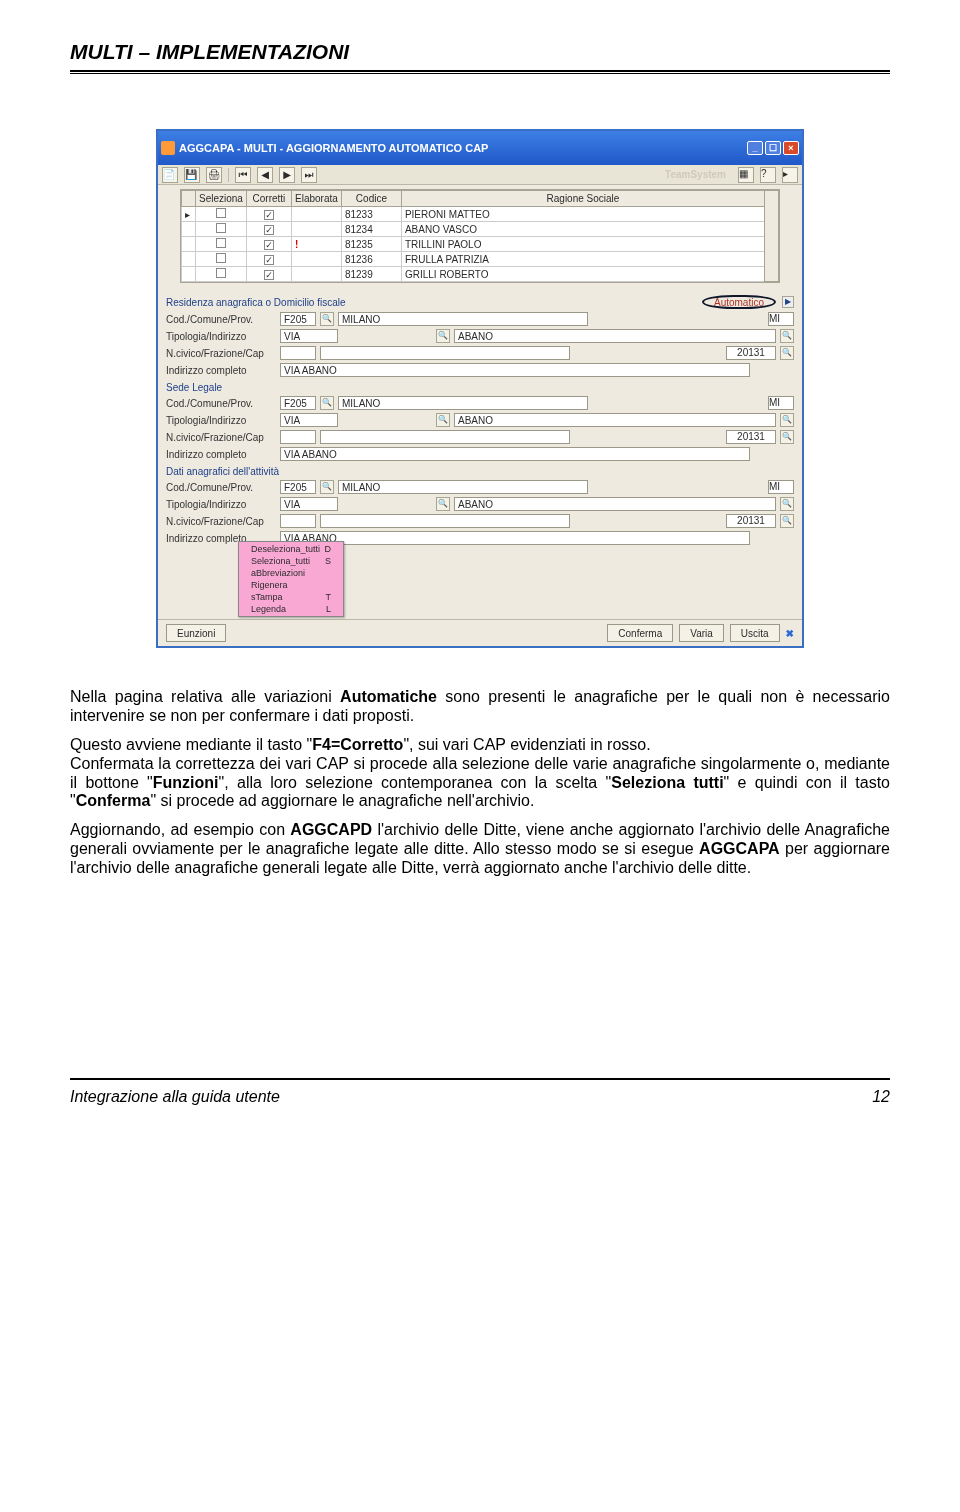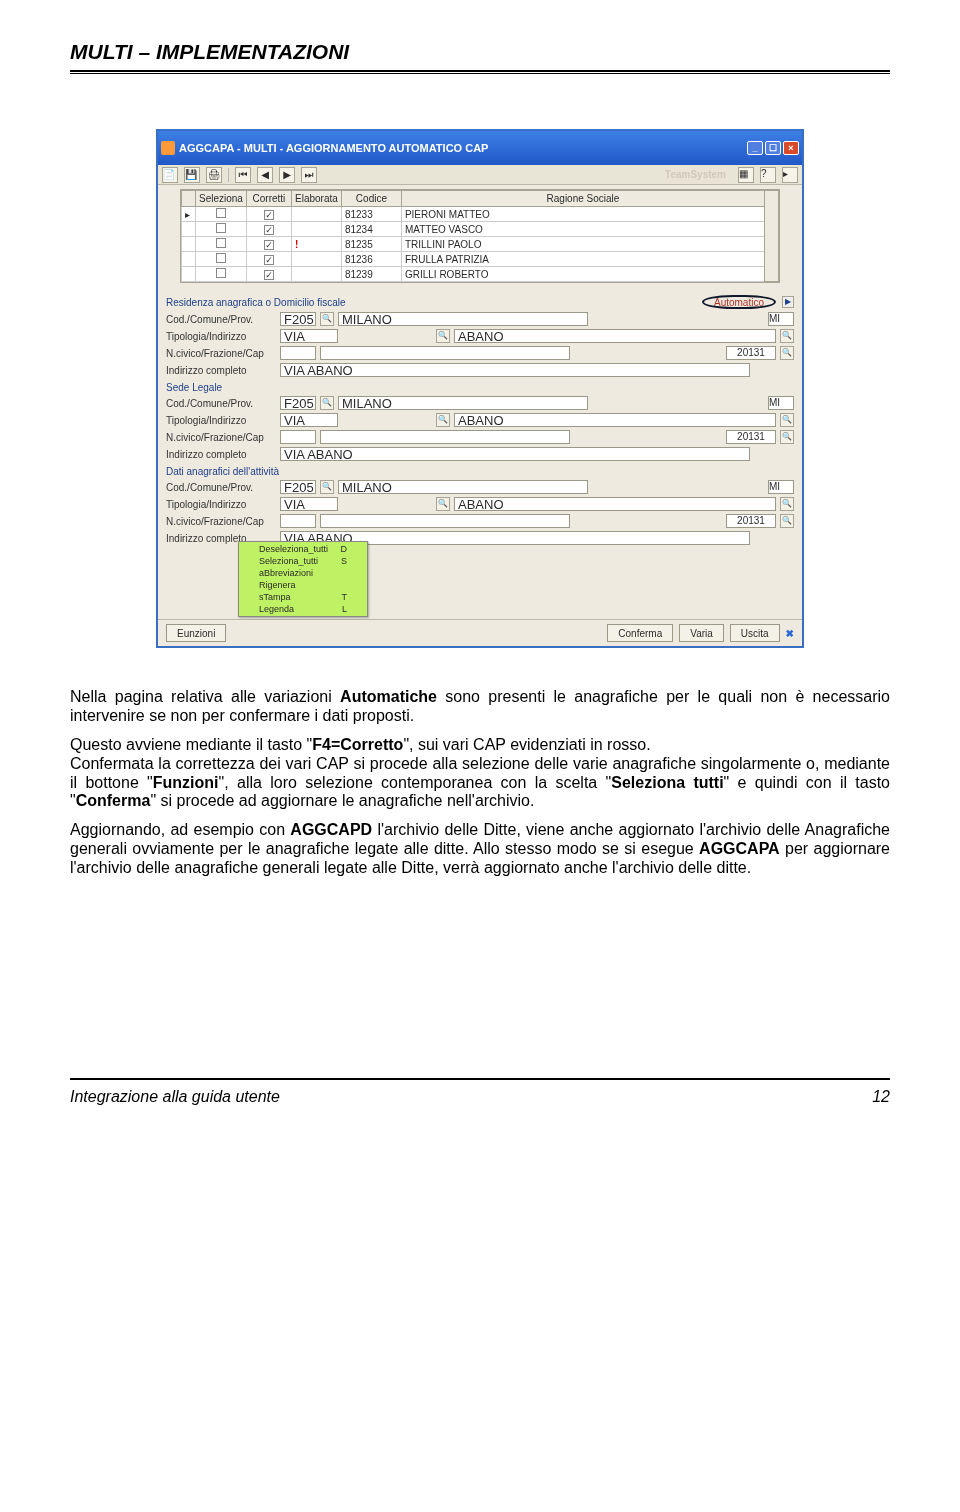--- a/index.html
+++ b/index.html
@@ -75,31 +75,31 @@
   .form{padding:4px 8px 2px 8px;}
   .section-label{color:#1e3f8a;font-size:10px;margin:4px 0 2px 0;display:flex;align-items:center;}
   .section-label .auto{
     margin-left:auto;color:#b0332a;
     border:2px solid #0f172a;border-radius:50%/60%;
     padding:0 10px;height:14px;line-height:12px;
   }
   .section-label .arrow{margin-left:6px;width:12px;height:12px;border:1px solid #a8a494;background:#eee;font-size:8px;text-align:center;line-height:10px;}
   .frow{display:flex;align-items:center;gap:4px;height:16px;margin:1px 0;}
   .frow .lbl{width:110px;color:#333;}
-  .fld{border:1px solid #9c9888;background:#fff;height:14px;padding:0 3px;font-size:13px;display:flex;align-items:center;}
+  .fld{border:1px solid #9c9888;background:#fff;height:14px;padding:0 3px;font-size:10px;display:flex;align-items:center;}
   .w40{width:36px;} .w60{width:58px;} .w200{width:250px;} .wlong{flex:1;max-width:370px;}
   .mag{width:14px;height:14px;border:1px solid #a8a494;background:#f4f1e6;font-size:8px;text-align:center;line-height:12px;}
   .short-prov{width:26px;border:1px solid #9c9888;background:#fff;height:14px;text-align:left;font-size:10px;line-height:12px;}
   .cap{width:50px;border:1px solid #9c9888;background:#fff;height:14px;text-align:center;font-size:10px;line-height:12px;}
 
   
   .popup{
     position:relative;margin-left:72px;margin-top:-6px;
-    width:130px;background:#bef264;border:1px solid #888;
-    box-shadow:1px 1px 2px rgba(0,0,0,.3);font-size:9px;padding:1px 16px;
+    width:106px;background:#f9a8d4;border:1px solid #888;
+    box-shadow:1px 1px 2px rgba(0,0,0,.3);font-size:9px;padding:1px 8px;
   }
   .popup div{display:flex;padding:0 4px;line-height:12px;}
   .popup div span.k{margin-left:auto;}
   .bottom{display:flex;align-items:center;gap:6px;padding:4px 8px;background:#eeeae0;border-top:1px solid #bcb8a8;}
   .btn{border:1px solid #9c9888;background:#f4f1e6;padding:1px 10px;font-size:10px;height:18px;display:flex;align-items:center;}
   .bottom .sp{flex:1;}
   .bottom .x{margin-left:auto;color:#2a6ad4;font-weight:bold;}
 
   
   p{font-size:16px;line-height:1.18;text-align:justify;margin:10px 0;}
@@ -161,21 +161,21 @@
             <td></td>
             <td>81233</td>
             <td>PIERONI MATTEO</td>
           </tr>
       <tr>
             <td></td>
             <td style="text-align:center"><span class="chk"></span></td>
             <td style="text-align:center"><span class="chk on"></span></td>
             <td></td>
             <td>81234</td>
-            <td>MATTEO VASCO</td>
+            <td>ABANO VASCO</td>
           </tr>
       <tr>
             <td></td>
             <td style="text-align:center"><span class="chk"></span></td>
             <td style="text-align:center"><span class="chk on"></span></td>
             <td class="bang">!</td>
             <td>81235</td>
             <td>TRILLINI PAOLO</td>
           </tr>
       <tr>

